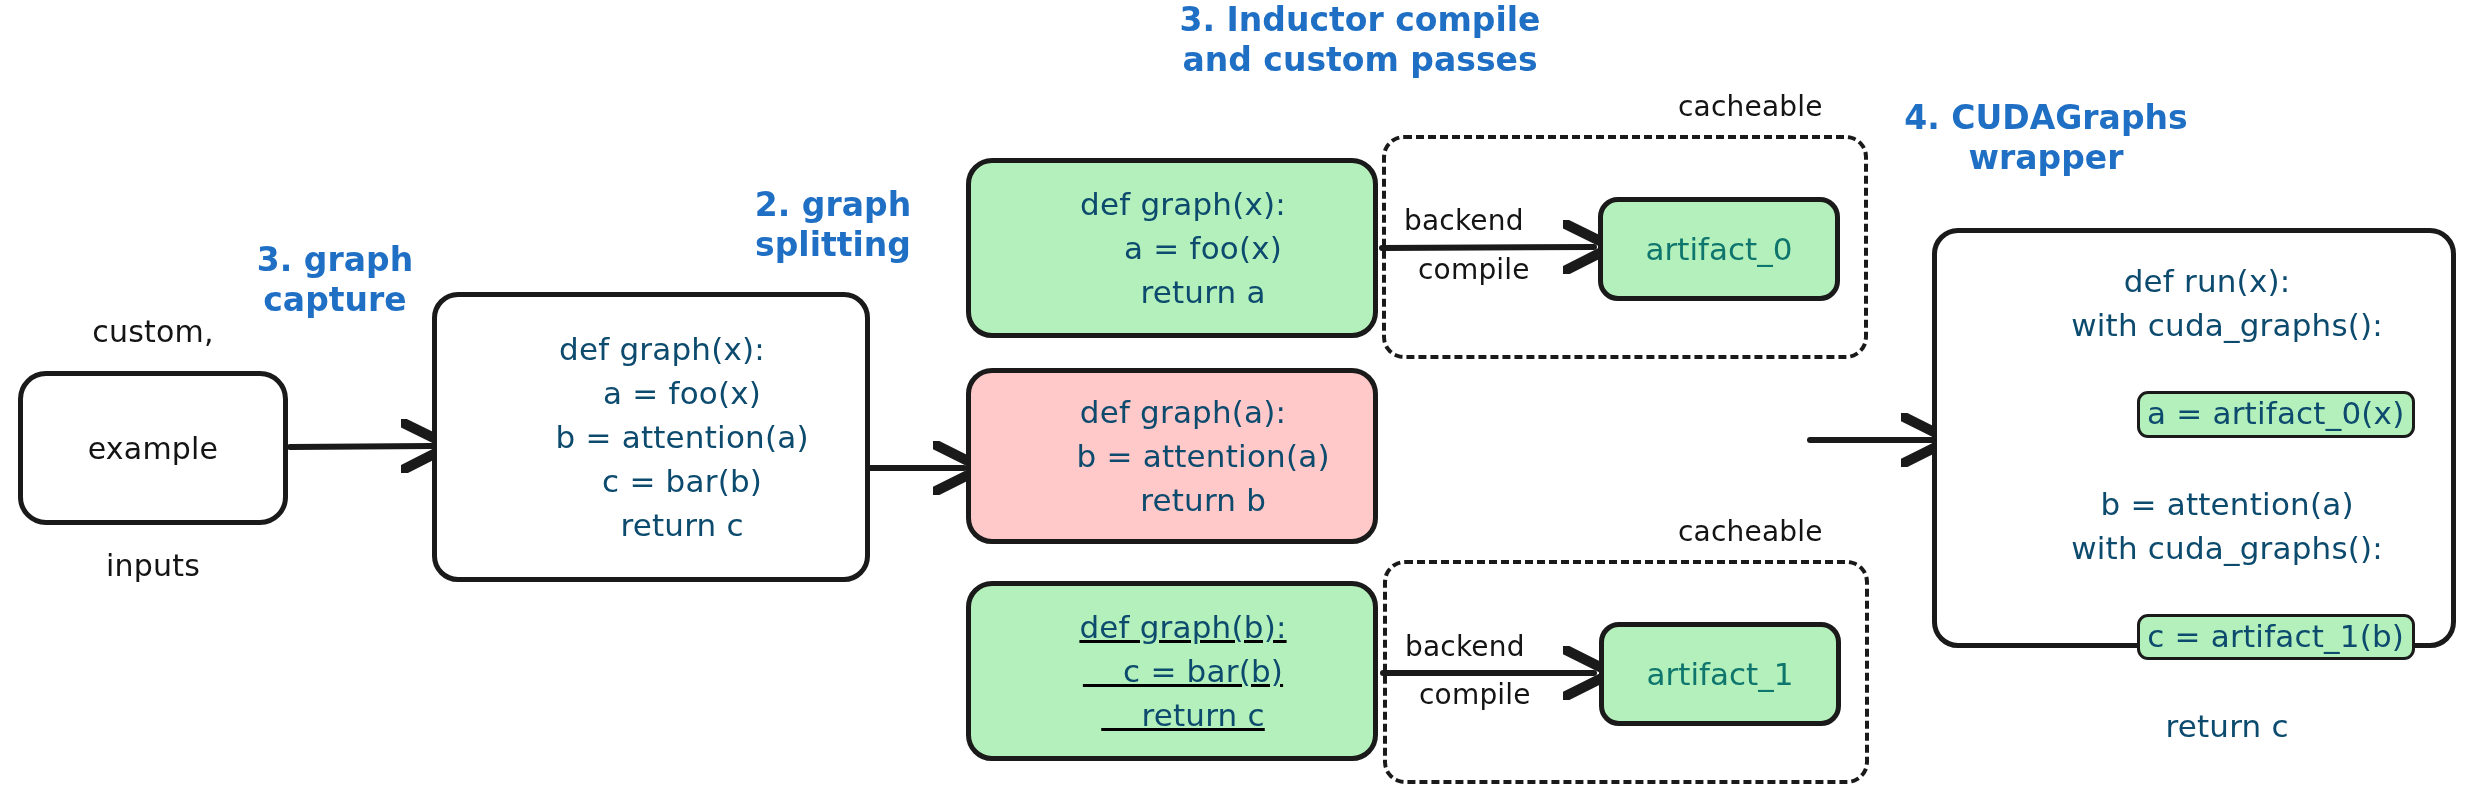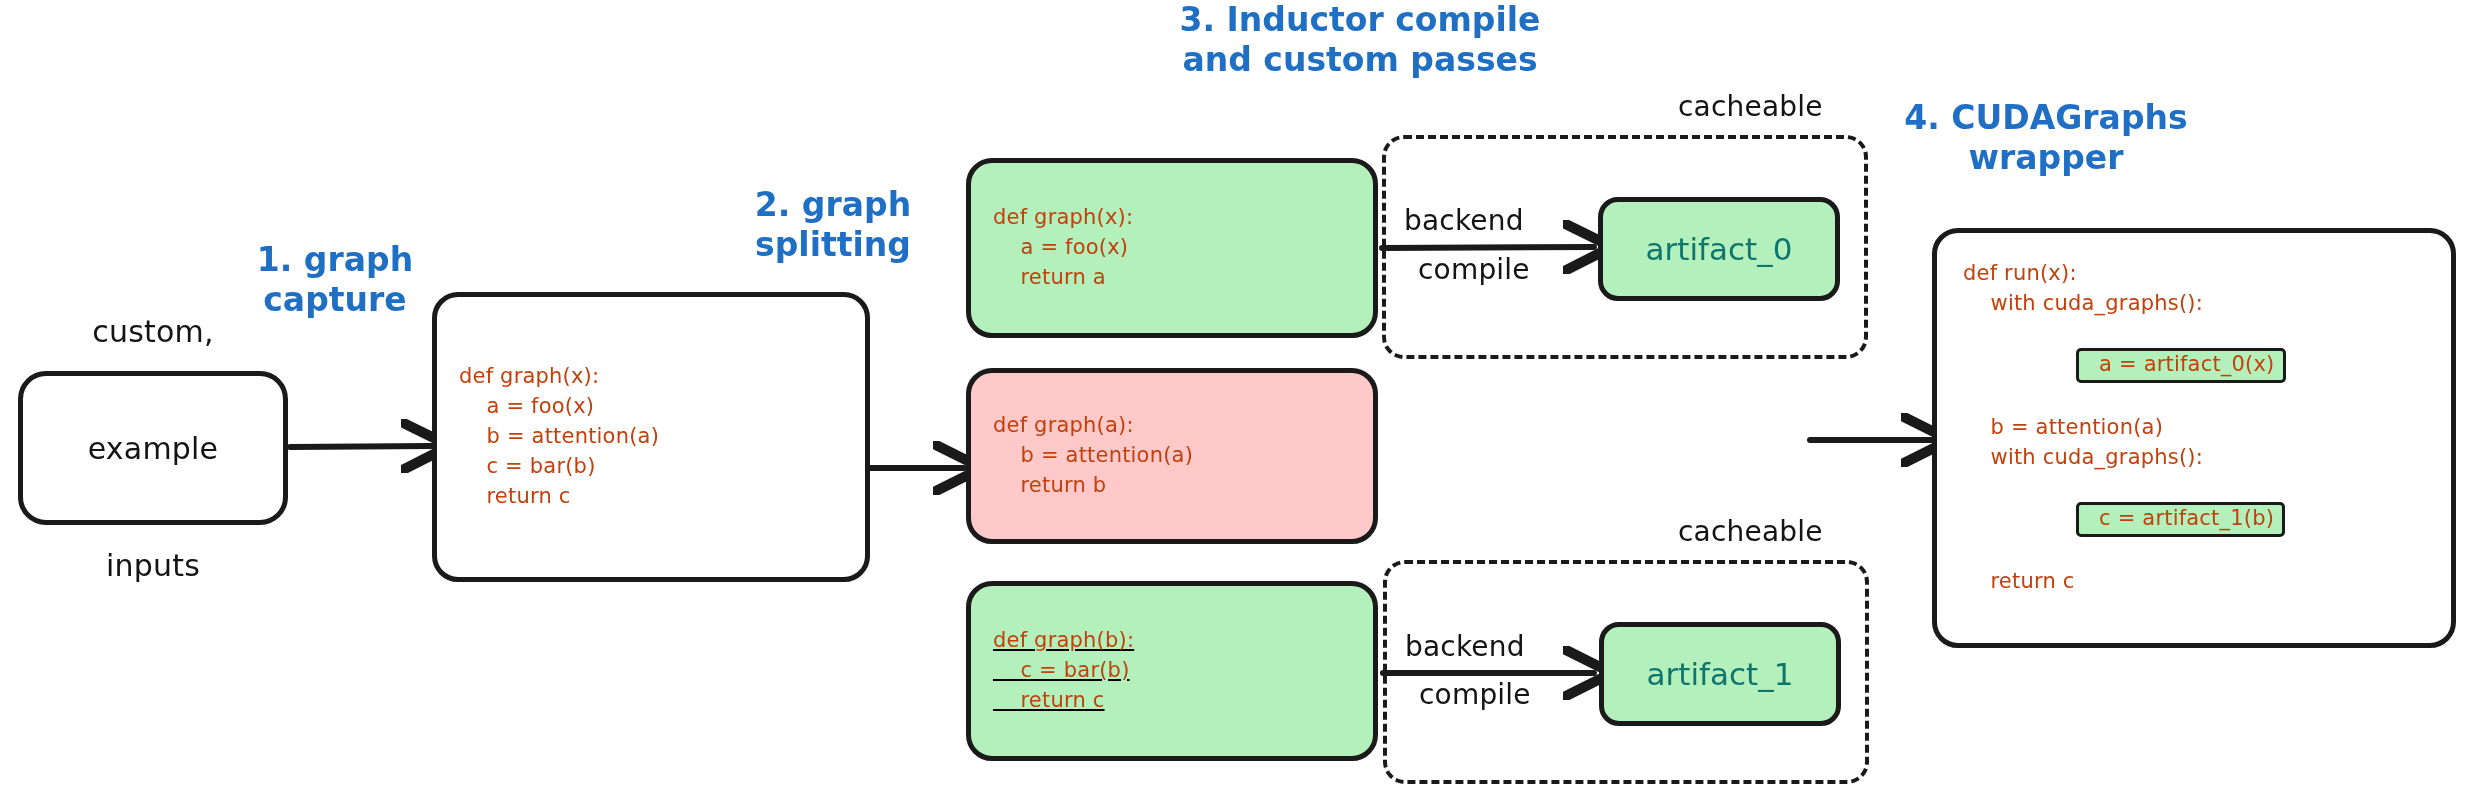--- a/index.html
+++ b/index.html
@@ -31,24 +31,25 @@
     font-family: "DejaVu Sans", sans-serif;
     color: #1f6fc4;
     font-size: 33px;
     line-height: 1.22;
     text-align: center;
     white-space: pre;
     font-weight: 600;
   }
 
   .code {
-    font-size: 21px;
+    font-size: 31px;
     line-height: 1.42;
-    color: #c2410c;
-    white-space: pre;
+    color: #0c4a6e;
+    white-space: pre;
+    text-align: center;
   }
   .cap-text {
     font-size: 30px;
     line-height: 1.3;
     color: #141414;
     text-align: center;
     white-space: pre;
   }
   .small-note {
     font-size: 28px;
@@ -94,22 +95,22 @@
     justify-content: center;
     font-size: 31px;
     color: #0f766e;
     white-space: pre;
   }
 
   .inline-hl {
     display: inline-block;
     background: #b4f0bb;
     border: 3px solid #1a1a1a;
-    border-radius: 5px;
-    padding: 1px 8px 3px 20px;
+    border-radius: 11px;
+    padding: 1px 8px 3px 7px;
     line-height: 1.18;
   }
 
   svg.overlay {
     position: absolute;
     left: 0; top: 0;
     width: 2474px;
     height: 794px;
     pointer-events: none;
   }
@@ -130,21 +131,21 @@
 
     <line x1="868" y1="468" x2="964" y2="468" stroke="#1a1a1a" stroke-width="6" marker-end="url(#arrowhead)" stroke-linecap="round"></line>
 
     <line x1="1382" y1="248" x2="1594" y2="247" stroke="#1a1a1a" stroke-width="6" marker-end="url(#arrowhead)" stroke-linecap="round"></line>
 
     <line x1="1383" y1="673" x2="1594" y2="673" stroke="#1a1a1a" stroke-width="6" marker-end="url(#arrowhead)" stroke-linecap="round"></line>
 
     <line x1="1810" y1="440" x2="1932" y2="440" stroke="#1a1a1a" stroke-width="6" marker-end="url(#arrowhead)" stroke-linecap="round"></line>
   </svg>
 
-  <div class="abs blue-label" style="left:240px; top:240px; width:190px;">1. graph
+  <div class="abs blue-label" style="left:240px; top:240px; width:190px;">3. graph
 capture</div>
 
   <div class="abs box" style="left:18px; top:371px; width:270px; height:154px; border-radius:28px;">
     <div class="hand cap-text">
       <div>custom,</div>
       <div>example</div>
       <div>inputs</div>
     </div>
   </div>
 

